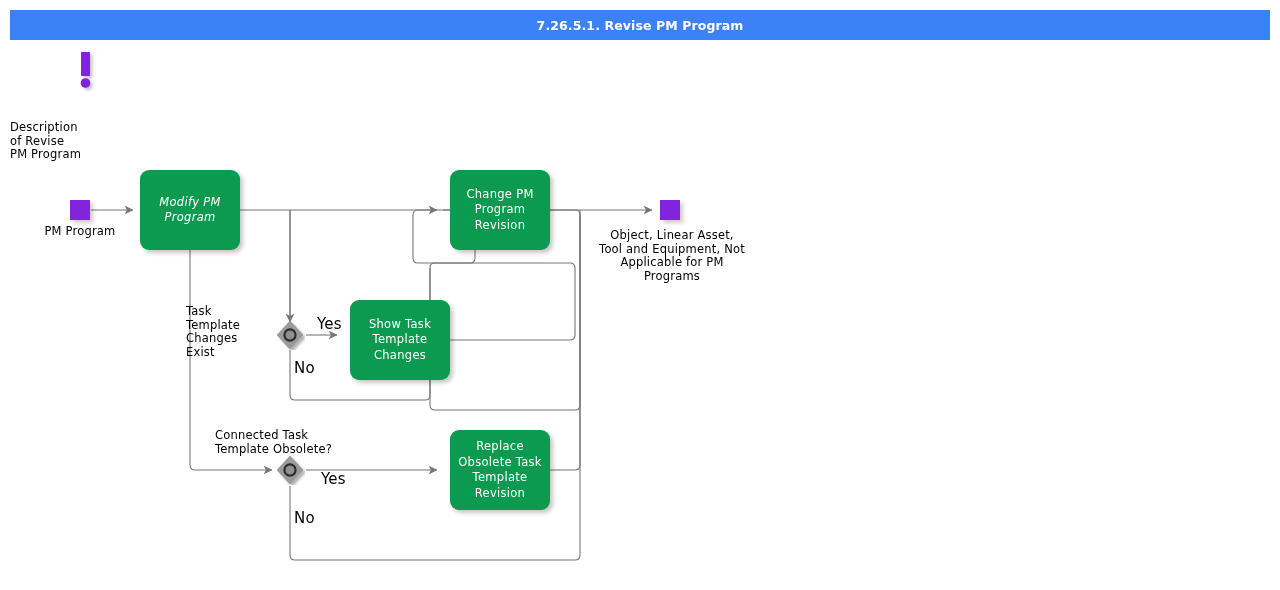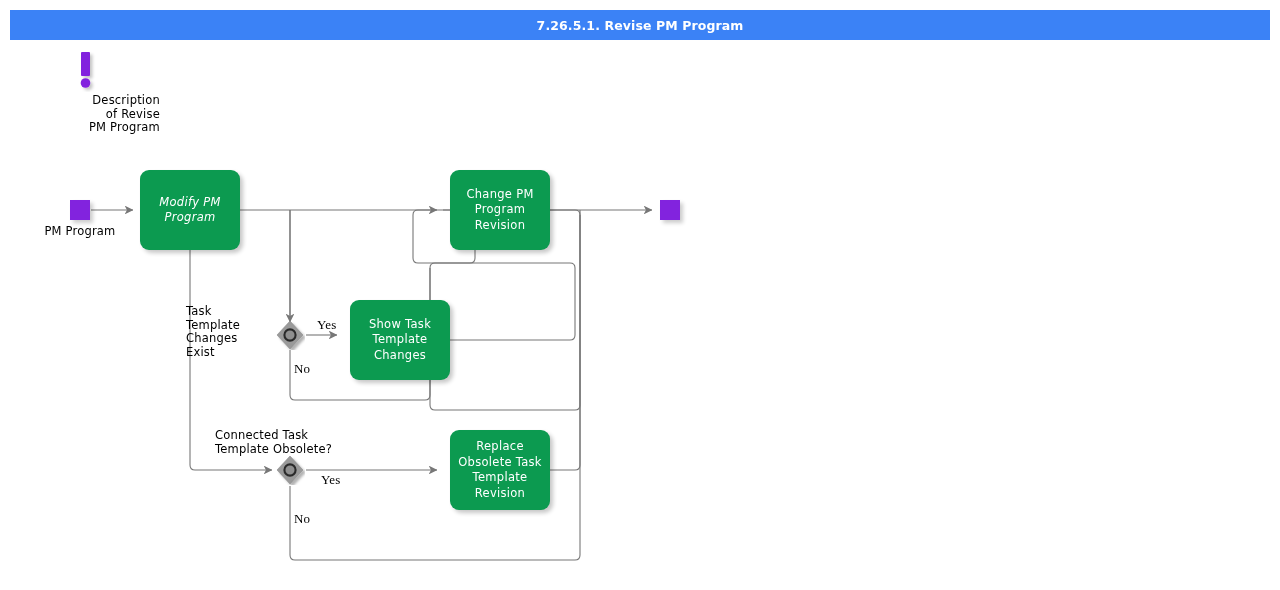--- a/index.html
+++ b/index.html
@@ -94,36 +94,36 @@
     position: absolute;
     text-align: left;
     font-size: 11.5px;
     line-height: 13.5px;
     color: #000000;
     letter-spacing: 0.2px;
   }
 
   .edge-label {
     position: absolute;
-    font-size: 13px;
+    font-size: 15px;
     line-height: 13px;
     color: #000000;
     letter-spacing: 0.2px;
     white-space: nowrap;
-    font-family: Liberation Serif, serif;
   }
 
   
   .note-label {
     position: absolute;
-    text-align: right;
+    text-align: left;
     font-size: 11.5px;
     line-height: 13.5px;
     color: #000000;
     letter-spacing: 0.2px;
+    margin-top: 27px;
   }
 </style>
 </head>
 <body>
 
 <div id="title-bar">
   <span>7.26.5.1. Revise PM Program</span>
 </div>
 
 <div id="diagram">
@@ -181,20 +181,26 @@
     <div>of Revise</div>
     <div>PM Program</div>
   </div>
 
   <div class="node marker" style="left:70px; top:200px;"></div>
   <div class="marker-label" style="left:20px; top:225px; width:120px;">
     <span>PM Program</span>
   </div>
 
   <div class="node marker" style="left:660px; top:200px;"></div>
+  <div class="marker-label" style="left:582px; top:229px; width:180px;">
+    <div>Object, Linear Asset,</div>
+    <div>Tool and Equipment, Not</div>
+    <div>Applicable for PM</div>
+    <div>Programs</div>
+  </div>
 
   <div class="node task" style="left:140px; top:170px; width:100px; height:80px;font-style:italic;">
     <div>
       <div>Modify PM</div>
       <div>Program</div>
     </div>
   </div>
 
   <div class="node task" style="left:450px; top:170px; width:100px; height:80px;align-items:center;">
     <div>

